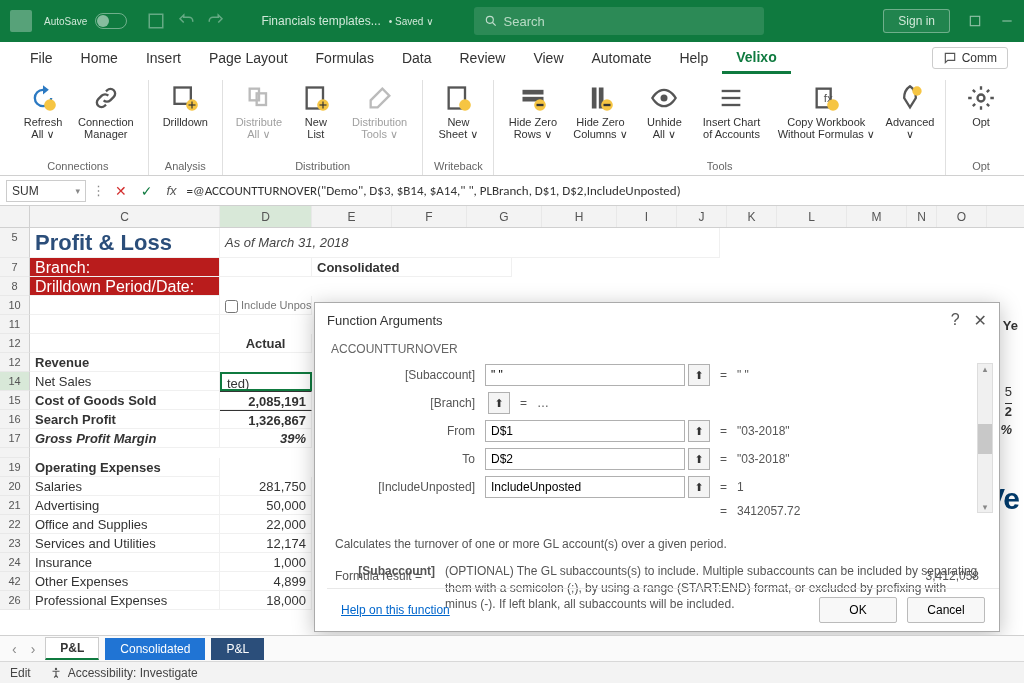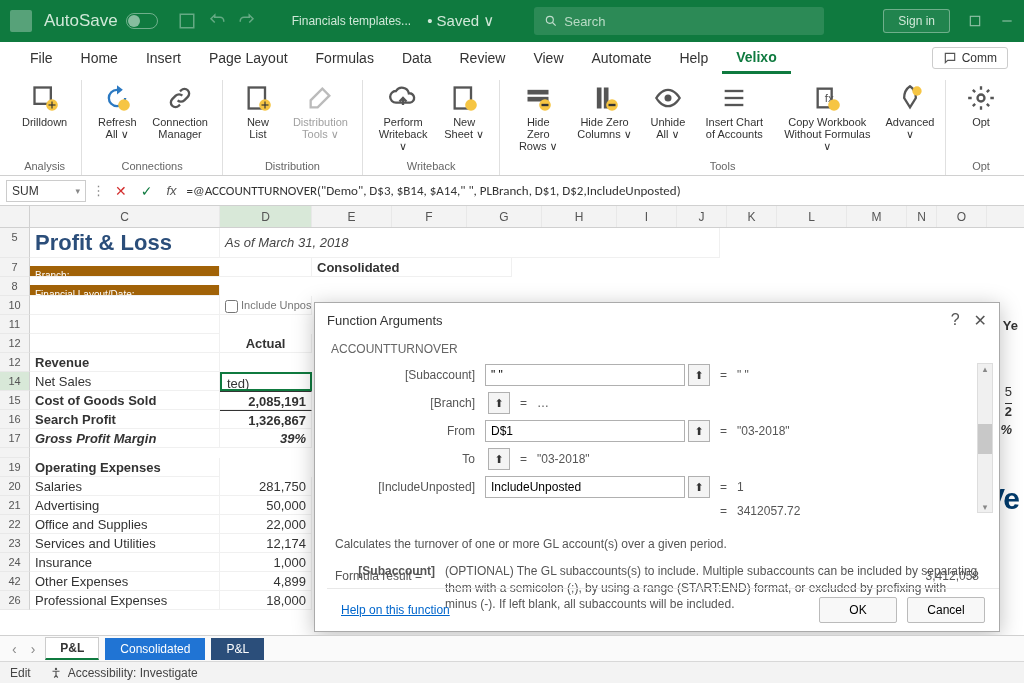--- a/index.html
+++ b/index.html
@@ -1,21 +1,21 @@
 <!DOCTYPE html>
 <html><head>
 <meta charset="utf-8">
 <style>
 * { margin: 0; padding: 0; box-sizing: border-box; font-family: 'Segoe UI', Tahoma, sans-serif; }
 body { width: 1024px; height: 683px; overflow: hidden; background: #fff; font-size: 13px; color: #333; }
 
 
 .title-bar { background: #0f7a3f; height: 42px; display: flex; align-items: center; padding: 0 10px; color: #d0e8d8; position: relative; }
 .title-bar .logo { width: 22px; height: 22px; background: rgba(255,255,255,0.3); border-radius: 2px; margin-right: 12px; }
-.title-bar .autosave { font-size: 17px; margin-right: 8px; }
+.title-bar .autosave { font-size: 10px; margin-right: 8px; }
 .title-bar .toggle { width: 32px; height: 16px; border: 1px solid rgba(255,255,255,0.4); border-radius: 8px; position: relative; margin-right: 14px; }
 .title-bar .toggle::after { content:''; width: 12px; height: 12px; background: rgba(255,255,255,0.5); border-radius: 50%; position: absolute; left: 1px; top: 1px; }
 .title-bar .qat-icon { width: 18px; height: 18px; margin: 0 6px; opacity: 0.6; }
 .title-bar .filename { font-size: 12px; margin-left: 30px; }
 .title-bar .search { margin-left: 40px; width: 290px; height: 28px; background: rgba(255,255,255,0.12); border-radius: 3px; display: flex; align-items: center; padding: 0 10px; }
 .title-bar .search span { opacity: 0.85; font-size: 13px; margin-left: 6px; }
 .title-bar .signin { margin-left: auto; padding: 4px 14px; border: 1px solid rgba(255,255,255,0.35); border-radius: 3px; font-size: 12px; background: rgba(255,255,255,0.08); }
 .title-bar .win-icon { width: 14px; height: 14px; margin-left: 18px; opacity: 0.75; }
 
 
@@ -48,21 +48,21 @@
 .colhdr .col { text-align: center; font-size: 12px; color: #555; border-right: 1px solid #e8e8e8; line-height: 22px; }
 
 
 .grid { position: relative; height: 388px; overflow: hidden; }
 .row { display: flex; height: 19px; }
 .rowhdr { width: 30px; background: #f3f3f3; border-right: 1px solid #d0d0d0; border-bottom: 1px solid #e8e8e8; text-align: center; font-size: 11px; color: #555; line-height: 19px; }
 .cell { border-right: 1px solid #f0f0f0; border-bottom: 1px solid #f0f0f0; padding: 0 5px; font-size: 13px; line-height: 19px; overflow: hidden; white-space: nowrap; }
 
 .title-pl { font-size: 22px; font-weight: bold; color: #2b4e7a; }
 .asof { font-style: italic; font-size: 13px; color: #444; }
-.hdr-dark { background: #a16207; color: #fff; font-size: 10px; padding-left: 5px; margin-top: 8px; }
+.hdr-dark { background: #b91c1c; color: #fff; font-size: 16px; padding-left: 5px; }
 .section { font-weight: bold; }
 .bold-line { font-weight: bold; border-top: 1px solid #333; }
 .italic { font-style: italic; font-weight: bold; }
 .num { text-align: right; }
 .actual-hdr { text-align: center; font-weight: bold; }
 
 
 .dialog { position: absolute; left: 314px; top: 302px; width: 686px; height: 330px; background: #fff; border: 1px solid #aaa; box-shadow: 0 4px 20px rgba(0,0,0,0.25); font-size: 12px; }
 .dialog .dhdr { display: flex; justify-content: space-between; align-items: center; padding: 8px 12px; }
 .dialog .dhdr .dtitle { font-size: 13px; }
@@ -109,21 +109,21 @@
   <svg class="qat-icon" viewBox="0 0 24 24">
       <rect x="3" y="3" width="18" height="18" fill="none" stroke="rgba(255,255,255,0.6)" stroke-width="2"></rect>
     </svg>
   <svg class="qat-icon" viewBox="0 0 24 24">
       <path d="M9 14l-5-5 5-5v3h7a5 5 0 015 5v1" fill="none" stroke="rgba(255,255,255,0.6)" stroke-width="2"></path>
     </svg>
   <svg class="qat-icon" viewBox="0 0 24 24">
       <path d="M15 14l5-5-5-5v3H8a5 5 0 00-5 5v1" fill="none" stroke="rgba(255,255,255,0.6)" stroke-width="2"></path>
     </svg>
   <span class="filename">Financials templates...</span>
-  <span style="margin-left:16px;font-size:15px;">• Saved ∨</span>
+  <span style="margin-left:8px;font-size:10px;">• Saved ∨</span>
   <div class="search">
     <svg width="14" height="14" viewBox="0 0 24 24">
         <circle cx="10" cy="10" r="6" fill="none" stroke="rgba(255,255,255,0.7)" stroke-width="2"></circle>
         <line x1="15" y1="15" x2="20" y2="20" stroke="rgba(255,255,255,0.7)" stroke-width="2"></line>
       </svg>
     <span>Search</span>
   </div>
   <div class="signin">Sign in</div>
   <svg class="win-icon" viewBox="0 0 24 24">
       <rect x="4" y="4" width="16" height="16" fill="none" stroke="rgba(255,255,255,0.7)" stroke-width="2"></rect>
@@ -152,88 +152,88 @@
     <span>Comm</span>
   </div>
 </div>
 
 <div class="ribbon">
   <div class="rgroup">
     <div class="buttons">
       <div class="rbtn">
           <div class="ricon">
             <svg width="28" height="28" viewBox="0 0 24 24">
+              <path d="M4 12a8 8 0 018-8V1l5 4-5 4V6a6 6 0 106 6h2a8 8 0 11-16 0z" fill="#2b79c2"></path>
+              <circle cx="18" cy="18" r="5" fill="#f6c543"></circle>
+            </svg>
+          </div>
+          <span>Refresh All ∨</span>
+        </div>
+      <div class="rbtn">
+          <div class="ricon">
+            <svg width="28" height="28" viewBox="0 0 24 24">
+              <path d="M10 14a4 4 0 005.66 0l3-3a4 4 0 10-5.66-5.66l-1 1M14 10a4 4 0 00-5.66 0l-3 3a4 4 0 105.66 5.66l1-1" fill="none" stroke="#555" stroke-width="2"></path>
+            </svg>
+          </div>
+          <span>Connection Manager</span>
+        </div>
+    </div>
+    <div class="glabel">Connections</div>
+  </div>
+  <div class="rgroup">
+    <div class="buttons">
+      <div class="rbtn">
+          <div class="ricon">
+            <svg width="28" height="28" viewBox="0 0 24 24">
               <rect x="3" y="3" width="14" height="14" fill="none" stroke="#555" stroke-width="2"></rect>
               <circle cx="18" cy="18" r="5" fill="#f6c543"></circle>
               <line x1="18" y1="15" x2="18" y2="21" stroke="#333"></line>
               <line x1="15" y1="18" x2="21" y2="18" stroke="#333"></line>
             </svg>
           </div>
           <span>Drilldown</span>
         </div>
     </div>
     <div class="glabel">Analysis</div>
   </div>
   <div class="rgroup">
     <div class="buttons">
-      <div class="rbtn">
-          <div class="ricon">
-            <svg width="28" height="28" viewBox="0 0 24 24">
-              <path d="M4 12a8 8 0 018-8V1l5 4-5 4V6a6 6 0 106 6h2a8 8 0 11-16 0z" fill="#2b79c2"></path>
-              <circle cx="18" cy="18" r="5" fill="#f6c543"></circle>
-            </svg>
-          </div>
-          <span>Refresh All ∨</span>
-        </div>
-      <div class="rbtn">
-          <div class="ricon">
-            <svg width="28" height="28" viewBox="0 0 24 24">
-              <path d="M10 14a4 4 0 005.66 0l3-3a4 4 0 10-5.66-5.66l-1 1M14 10a4 4 0 00-5.66 0l-3 3a4 4 0 105.66 5.66l1-1" fill="none" stroke="#555" stroke-width="2"></path>
-            </svg>
-          </div>
-          <span>Connection Manager</span>
-        </div>
-    </div>
-    <div class="glabel">Connections</div>
+      <div class="rbtn disabled">
+          <div class="ricon">
+            <svg width="28" height="28" viewBox="0 0 24 24">
+              <rect x="4" y="4" width="8" height="10" fill="none" stroke="#bbb" stroke-width="2"></rect>
+              <rect x="10" y="8" width="8" height="10" fill="none" stroke="#bbb" stroke-width="2"></rect>
+            </svg>
+          </div>
+          <span>Distribute All ∨</span>
+        </div>
+      <div class="rbtn">
+          <div class="ricon">
+            <svg width="28" height="28" viewBox="0 0 24 24">
+              <rect x="4" y="3" width="14" height="18" fill="none" stroke="#555" stroke-width="2"></rect>
+              <circle cx="18" cy="18" r="5" fill="#f6c543"></circle>
+              <line x1="18" y1="15" x2="18" y2="21" stroke="#333"></line>
+              <line x1="15" y1="18" x2="21" y2="18" stroke="#333"></line>
+            </svg>
+          </div>
+          <span>New List</span>
+        </div>
+      <div class="rbtn disabled">
+          <div class="ricon">
+            <svg width="28" height="28" viewBox="0 0 24 24">
+              <path d="M14 4l6 6-10 10H4v-6z" fill="none" stroke="#bbb" stroke-width="2"></path>
+            </svg>
+          </div>
+          <span>Distribution Tools ∨</span>
+        </div>
+    </div>
+    <div class="glabel">Distribution</div>
   </div>
   <div class="rgroup">
     <div class="buttons">
-      <div class="rbtn">
-          <div class="ricon">
-            <svg width="28" height="28" viewBox="0 0 24 24">
-              <rect x="4" y="3" width="14" height="18" fill="none" stroke="#555" stroke-width="2"></rect>
-              <circle cx="18" cy="18" r="5" fill="#f6c543"></circle>
-              <line x1="18" y1="15" x2="18" y2="21" stroke="#333"></line>
-              <line x1="15" y1="18" x2="21" y2="18" stroke="#333"></line>
-            </svg>
-          </div>
-          <span>New List</span>
-        </div>
-      <div class="rbtn disabled">
-          <div class="ricon">
-            <svg width="28" height="28" viewBox="0 0 24 24">
-              <path d="M14 4l6 6-10 10H4v-6z" fill="none" stroke="#bbb" stroke-width="2"></path>
-            </svg>
-          </div>
-          <span>Distribution Tools ∨</span>
-        </div>
-    </div>
-    <div class="glabel">Distribution</div>
-  </div>
-  <div class="rgroup">
-    <div class="buttons">
-      <div class="rbtn">
-          <div class="ricon">
-            <svg width="28" height="28" viewBox="0 0 24 24">
-              <path d="M6 16a5 5 0 010-10 6 6 0 0111 2 4 4 0 011 8H6z" fill="none" stroke="#555" stroke-width="2"></path>
-              <path d="M12 18v-6m-3 3l3-3 3 3" fill="none" stroke="#555" stroke-width="2"></path>
-            </svg>
-          </div>
-          <span>Perform Writeback ∨</span>
-        </div>
       <div class="rbtn">
           <div class="ricon">
             <svg width="28" height="28" viewBox="0 0 24 24">
               <rect x="4" y="3" width="14" height="18" fill="none" stroke="#555" stroke-width="2"></rect>
               <circle cx="18" cy="18" r="5" fill="#f6c543"></circle>
             </svg>
           </div>
           <span>New Sheet ∨</span>
         </div>
     </div>
@@ -356,21 +356,21 @@
     <div class="cell asof" style="width:500px;line-height:30px">As of March 31, 2018</div>
   </div>
   <div class="row">
       <div class="rowhdr">7</div>
       <div class="cell hdr-dark" style="width:190px">Branch:</div>
       <div class="cell" style="width:92px"></div>
       <div class="cell section" style="width:200px">Consolidated</div>
     </div>
   <div class="row">
       <div class="rowhdr">8</div>
-      <div class="cell hdr-dark" style="width:190px">Financial Layout/Date:</div>
+      <div class="cell hdr-dark" style="width:190px">Drilldown Period/Date:</div>
     </div>
   <div class="row">
       <div class="rowhdr">10</div>
       <div class="cell" style="width:190px"></div>
       <div class="cell" style="width:92px;font-size:11px;color:#777"><input type="checkbox" style="vertical-align: middle;"> <span>Include Unposted</span></div>
     </div>
   <div class="row">
       <div class="rowhdr">11</div>
       <div class="cell" style="width:190px"></div>
     </div>
@@ -478,20 +478,21 @@
       </div>
     <div class="argrow">
         <span class="arglabel">From</span>
         <input class="arginput" value="D$1" style="">
         <div class="refbtn">⬆</div>
         <span class="argeq">=</span>
         <span class="argval">"03-2018"</span>
       </div>
     <div class="argrow">
         <span class="arglabel">To</span>
+        <input class="arginput" value="D$2" style="">
         <div class="refbtn">⬆</div>
         <span class="argeq">=</span>
         <span class="argval">"03-2018"</span>
       </div>
     <div class="argrow">
         <span class="arglabel">[IncludeUnposted]</span>
         <input class="arginput" value="IncludeUnposted" style="">
         <div class="refbtn">⬆</div>
         <span class="argeq">=</span>
         <span class="argval">1</span>

